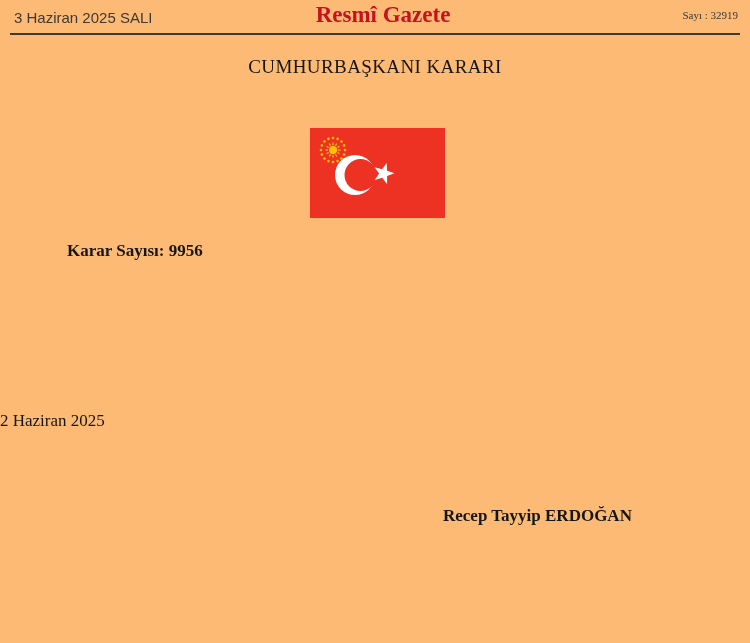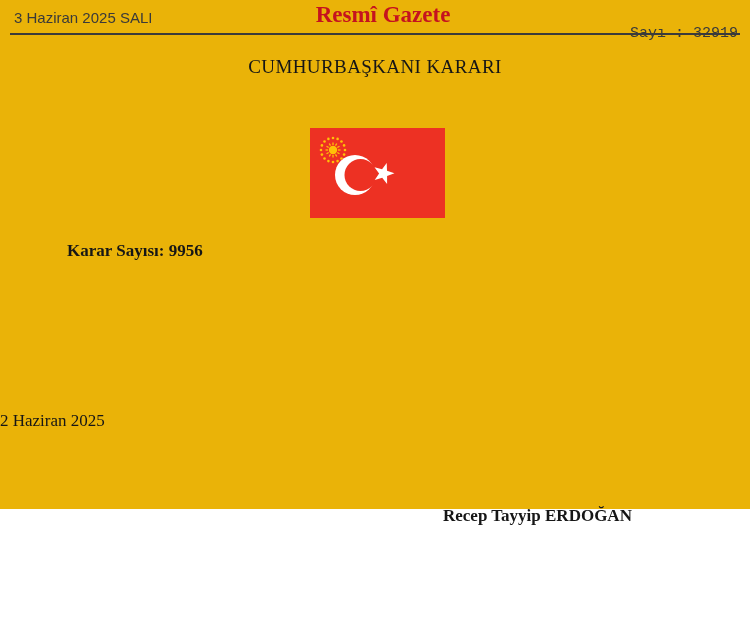--- a/index.html
+++ b/index.html
@@ -4,40 +4,40 @@
 <style>
   * { margin:0; padding:0; box-sizing:border-box; }
   html,body { background:#ffffff; }
   body {
     width:750px; height:643px;
     font-family:"Liberation Serif", serif;
     color:#1a1a1a;
     position:relative;
     overflow:hidden;
   }
-  .page { position:relative; width:750px; height:509px; background:#eab308; }
+  .page { position:relative; width:750px; height:643px; background:#fdba74; }
 
   
   .hdr-date {
     position:absolute; top:9px; left:14px;
     font-family:"Liberation Sans", sans-serif;
     font-size:15px; color:#3a3a3a;
   }
   .hdr-title {
     position:absolute; top:2px; left:0; right:0;
     text-align:center;
     font-family:"Liberation Serif", serif;
     font-weight:bold; font-size:23px;
     color:#c5121f;
     padding-left:16px;
   }
   .hdr-issue {
-    position:absolute; top:25px; right:12px;
-    font-family:Liberation Mono, monospace;
-    font-size:15px; color:#3a3a3a;
+    position:absolute; top:9px; right:12px;
+    font-family:Liberation Serif, serif;
+    font-size:11px; color:#3a3a3a;
   }
   .hdr-rule {
     position:absolute; top:33px; left:10px; right:10px;
     border-top:2px solid #3b3b3b;
   }
 
   
   .doc-title {
     position:absolute; top:56px; left:0; right:0;
     text-align:center;

